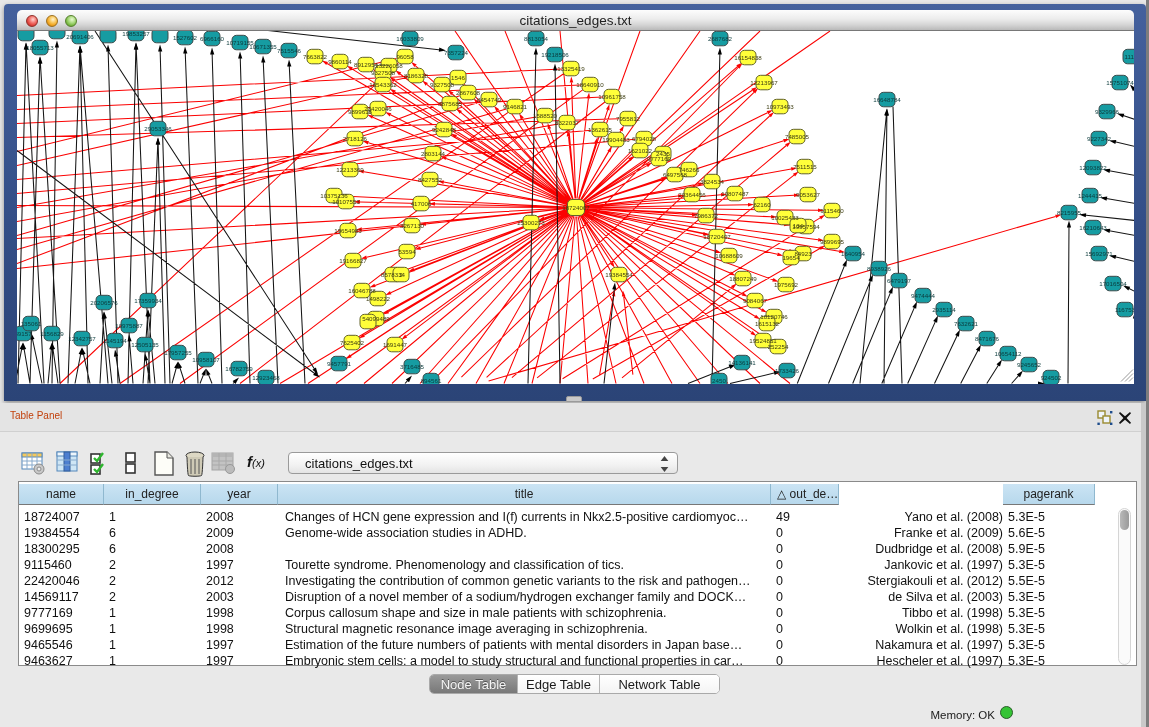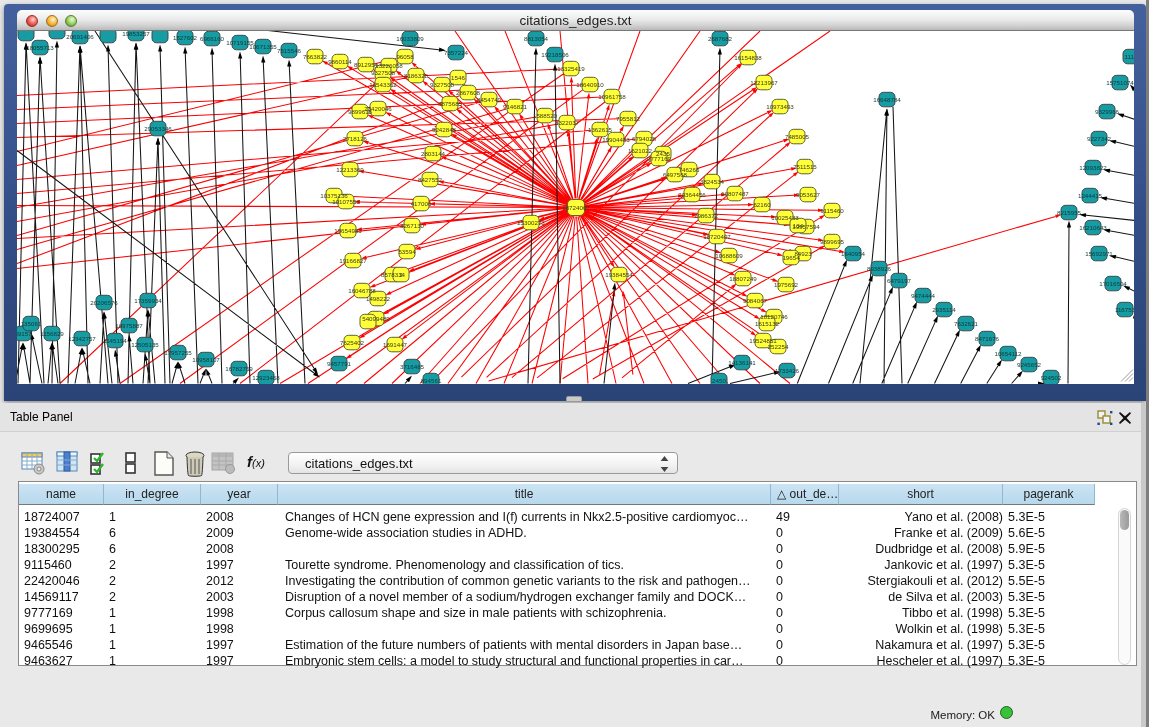--- a/index.html
+++ b/index.html
@@ -4,21 +4,21 @@
 html,body {width:1149px;height:727px;background:#e8e8e8;font-family:"Liberation Sans",sans-serif;overflow:hidden;position:relative}
 #win {position:absolute;left:4px;top:4px;width:1142px;height:397px;border-radius:4px 4px 0 0;
  background:linear-gradient(#45619d,#334e87 55%,#2b4477);box-shadow:0 2px 5px rgba(0,0,0,.4)}
 #tbar {position:absolute;left:13px;top:6px;width:1117px;height:20.5px;border-radius:5px 5px 0 0;
  background:linear-gradient(#fdfdfd,#ececec 45%,#d4d4d4 75%,#b9b9b9);border-bottom:1px solid #787878}
 #title {position:absolute;left:0;right:0;top:3px;text-align:center;font-size:13.5px;color:#222}
 .tl {position:absolute;top:4.5px;width:12px;height:12px;border-radius:50%;}
 #canvas {position:absolute;left:13px;top:27px;width:1117px;height:352.5px;background:#fff;overflow:hidden}
 #panel {position:absolute;left:0;top:403px;width:1141px;height:324px;background:#e9e9e9}
 #ptitle {position:absolute;left:0;top:0;width:100%;height:29px;background:#e4e4e4;border-bottom:1px solid #d0d0d0}
-#ptitle span {position:absolute;left:10px;top:7px;font-size:12px;color:#000000}
+#ptitle span {position:absolute;left:10px;top:7px;font-size:10px;color:#c2410c}
 #toolbar {position:absolute;left:0;top:30px;width:100%;height:48px}
 .ticon {position:absolute;top:18px}
 #combo {position:absolute;left:288px;top:19px;width:390px;height:22px;border:1px solid #9a9a9a;border-radius:4px;
  background:linear-gradient(#ffffff,#f2f2f2 60%,#e4e4e4);font-size:13px;color:#111;line-height:21px;padding-left:16px}
 #tablebox {position:absolute;left:18px;top:78px;width:1119px;height:185px;background:#fff;border:1px solid #8a8a8a}
 .hc {position:absolute;top:2px;height:21px;white-space:nowrap;overflow:hidden;background:linear-gradient(#cbe4f4,#b7d8ec);border-right:1px solid #8fb8cf;
  font-size:12px;color:#222;text-align:center;line-height:21px;border-bottom:1px solid #777}
 .trow {position:absolute;left:0;width:1076px;height:16px;font-size:12.5px;color:#111;white-space:nowrap}
 .c {position:absolute;top:0;height:16px;line-height:16px;overflow:hidden}
 .cn {left:5px;width:80px} .ci {left:90px;width:90px} .cy {left:187px;width:75px}
@@ -546,21 +546,20 @@
           <path d="M4.5 0L8.3 5H0.7Z" fill="#444"></path>
           <path d="M4.5 16L8.3 11H0.7Z" fill="#444"></path>
         </svg></div>
  </div>
  <div id="tablebox">
   <div class="hc" style="left:0;width:85px">name</div>
   <div class="hc" style="left:85px;width:97px">in_degree</div>
   <div class="hc" style="left:182px;width:77px">year</div>
   <div class="hc" style="left:259px;width:493px">title</div>
   <div class="hc" style="left:752px;width:68px;text-align:right;padding-left:6px">△ out_de…</div>
-  <div class="hc" style="left:820px;width:164px">short</div>
   <div class="hc" style="left:984px;width:92px">pagerank</div>
   <div class="trow" style="top:27px">
 <span class="c cn">18724007</span>
         <span class="c ci">1</span>
         <span class="c cy">2008</span>
         <span class="c ct">Changes of HCN gene expression and I(f) currents in Nkx2.5-positive cardiomyoc…</span>
         <span class="c co">49</span>
         <span class="c cs">Yano et al. (2008)</span>
         <span class="c cp">5.3E-5</span>
       </div>
@@ -614,20 +613,21 @@
         <span class="c cy">1998</span>
         <span class="c ct">Corpus callosum shape and size in male patients with schizophrenia.</span>
         <span class="c co">0</span>
         <span class="c cs">Tibbo et al. (1998)</span>
         <span class="c cp">5.3E-5</span>
       </div>
       <div class="trow" style="top:139px">
 <span class="c cn">9699695</span>
         <span class="c ci">1</span>
         <span class="c cy">1998</span>
+        <span class="c ct">Structural magnetic resonance image averaging in schizophrenia.</span>
         <span class="c co">0</span>
         <span class="c cs">Wolkin et al. (1998)</span>
         <span class="c cp">5.3E-5</span>
       </div>
       <div class="trow" style="top:155px">
 <span class="c cn">9465546</span>
         <span class="c ci">1</span>
         <span class="c cy">1997</span>
         <span class="c ct">Estimation of the future numbers of patients with mental disorders in Japan base…</span>
         <span class="c co">0</span>
@@ -640,19 +640,24 @@
         <span class="c cy">1997</span>
         <span class="c ct">Embryonic stem cells: a model to study structural and functional properties in car…</span>
         <span class="c co">0</span>
         <span class="c cs">Hescheler et al. (1997)</span>
         <span class="c cp">5.3E-5</span>
       </div>
   <div id="vscroll">
         <div id="vthumb"></div>
       </div>
  </div>
+ <div id="tabs">
+      <div class="tab sel" style="width:88px">Node Table</div>
+      <div class="tab" style="width:82px">Edge Table</div>
+      <div class="tab" style="width:119px;border-right:none">Network Table</div>
+    </div>
 </div>
 <div style="position:absolute;left:566px;top:396px;width:16px;height:6px;background:#c9c9c9;border:1px solid #9a9a9a;border-radius:2px 2px 0 0"></div>
 <div id="status">
     <span id="mem">Memory: OK</span>
     <div id="dot"></div>
   </div>
 <div id="redge1"></div>
 <div id="redge2"></div>
 </body></html>

